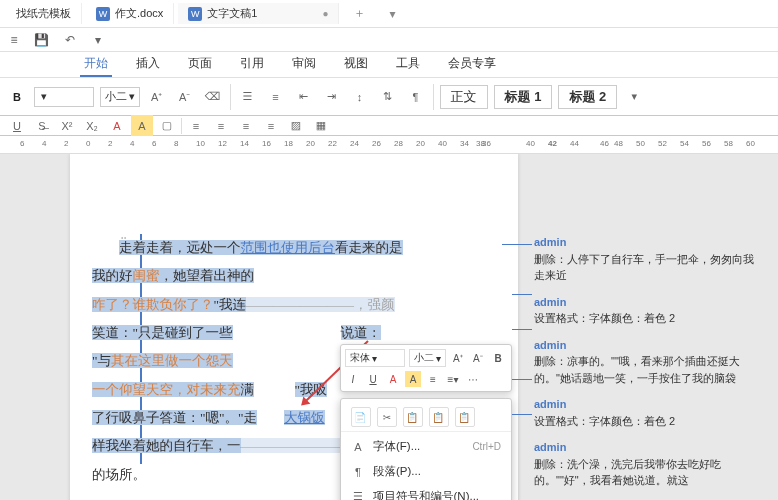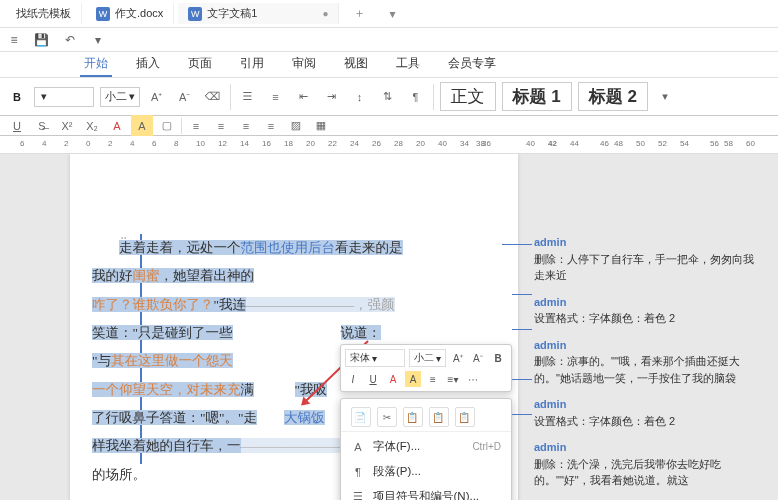--- a/index.html
+++ b/index.html
@@ -13,32 +13,32 @@
 .second-row { height: 24px; background: #fff; display: flex; align-items: center; padding-left: 6px; gap: 12px; border-bottom: 1px solid #e0e0e0; }
 .icon-sm { width: 16px; height: 16px; display: inline-flex; align-items: center; justify-content: center; color: #666; font-size: 12px; }
 .menu-bar { height: 26px; background: #fff; display: flex; padding-left: 80px; gap: 20px; border-bottom: 1px solid #e0e0e0; font-size: 12px; }
 .menu-item { padding: 3px 4px; cursor: pointer; }
 .menu-item.active { color: #4a7ac6; border-bottom: 2px solid #4a7ac6; }
 .ribbon { height: 38px; background: #fff; display: flex; align-items: center; padding: 0 6px; gap: 6px; border-bottom: 1px solid #c8c8c8; }
 .ribbon-btn { width: 22px; height: 22px; display: inline-flex; align-items: center; justify-content: center; color: #666; border: 1px solid transparent; font-size: 11px; }
 .bold { font-weight: bold; color: #222; }
 .dropdown-field { height: 20px; border: 1px solid #ccc; padding: 0 4px; font-size: 11px; background: #fff; display: inline-flex; align-items: center; gap: 2px; }
 .divider { width: 1px; height: 26px; background: #ddd; }
-.style-btn { padding: 2px 10px; border: 1px solid #ccc; font-size: 17px; background: #fff; }
+.style-btn { padding: 2px 10px; border: 1px solid #ccc; font-size: 13px; background: #fff; }
 .style-btn.h1 { font-weight: bold; }
 .ribbon-right { display: flex; align-items: center; gap: 2px; margin-left: auto; }
 .ribbon-vbtn { display: flex; flex-direction: column; align-items: center; font-size: 10px; width: 36px; height: 32px; justify-content: center; color: #555; }
 .ruler { height: 18px; background: #fff; position: relative; border-bottom: 1px solid #ddd; font-size: 8px; color: #777; overflow: hidden; }
 .ruler-tick { position: absolute; top: 3px; }
 .content-area { position: relative; background: #e8e8e8; height: 366px; overflow: hidden; }
 .page { position: absolute; left: 70px; top: 0; width: 448px; height: 500px; background: #fff; box-shadow: 0 0 4px rgba(0,0,0,.15); }
 .doc-text { position: absolute; left: 92px; top: 80px; width: 410px; line-height: 2.1; font-size: 13.5px; color: #333; font-family: SimSun, serif; }
 .sel { background: #b8cde8; }
 .txt-orange { color: #d97f3d; }
-.txt-blue { color: #4a7ac6; }
+.txt-blue { color: #4a7ac6; text-decoration: underline; }
 .mini-toolbar { position: absolute; left: 340px; top: 190px; width: 172px; background: #fff; border: 1px solid #ccc; box-shadow: 0 2px 6px rgba(0,0,0,.2); border-radius: 3px; padding: 4px; display: flex; flex-wrap: wrap; gap: 4px; align-items: center; }
 .mini-toolbar .dd { border: 1px solid #ddd; font-size: 10px; padding: 1px 4px; display: inline-flex; align-items: center; gap: 2px; }
 .mini-toolbar .mb { width: 16px; height: 16px; display: inline-flex; align-items: center; justify-content: center; font-size: 10px; color: #555; }
 .ctx-menu { position: absolute; left: 340px; top: 244px; width: 172px; background: #fff; border: 1px solid #ccc; box-shadow: 0 2px 8px rgba(0,0,0,.25); border-radius: 3px; padding: 4px 0; }
 .clip-row { display: flex; gap: 6px; padding: 4px 10px; border-bottom: 1px solid #eee; margin-bottom: 2px; }
 .clip-btn { width: 20px; height: 20px; border: 1px solid #ddd; display: inline-flex; align-items: center; justify-content: center; font-size: 10px; color: #666; border-radius: 2px; }
 .ctx-item { display: flex; align-items: center; padding: 5px 10px; font-size: 11.5px; gap: 8px; }
 .ctx-icon { width: 14px; text-align: center; color: #666; font-size: 11px; }
 .ctx-shortcut { margin-left: auto; color: #999; font-size: 10px; }
 .arrow { position: absolute; width: 90px; height: 2px; background: #d94040; transform-origin: right center; }
@@ -153,21 +153,21 @@
       <span class="ruler-tick" style="left: 482px;">36</span>
       <span class="ruler-tick" style="left: 476px;">38</span>
       <span class="ruler-tick" style="left: 526px;">40</span>
       <span class="ruler-tick" style="left: 548px; font-weight: bold;">42</span>
       <span class="ruler-tick" style="left: 570px;">44</span>
       <span class="ruler-tick" style="left: 600px;">46</span>
       <span class="ruler-tick" style="left: 614px;">48</span>
       <span class="ruler-tick" style="left: 636px;">50</span>
       <span class="ruler-tick" style="left: 658px;">52</span>
       <span class="ruler-tick" style="left: 680px;">54</span>
-      <span class="ruler-tick" style="left: 702px; margin-left: 8px;">56</span>
+      <span class="ruler-tick" style="left: 702px;">56</span>
       <span class="ruler-tick" style="left: 724px;">58</span>
       <span class="ruler-tick" style="left: 746px;">60</span>
     </div>
 </div>
 
 <div class="content-area">
   <div class="page"></div>
 
   <div class="drag-handle">⠿</div>
   <div class="sel-bar"></div>

